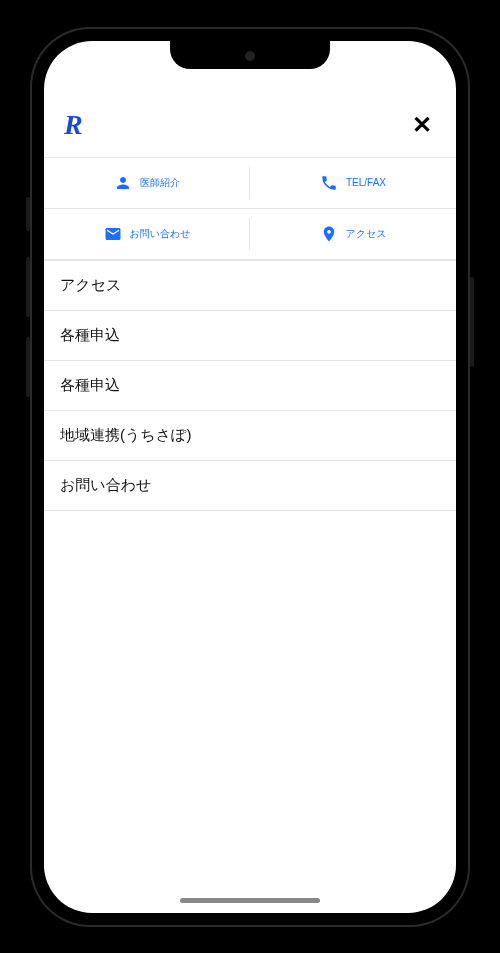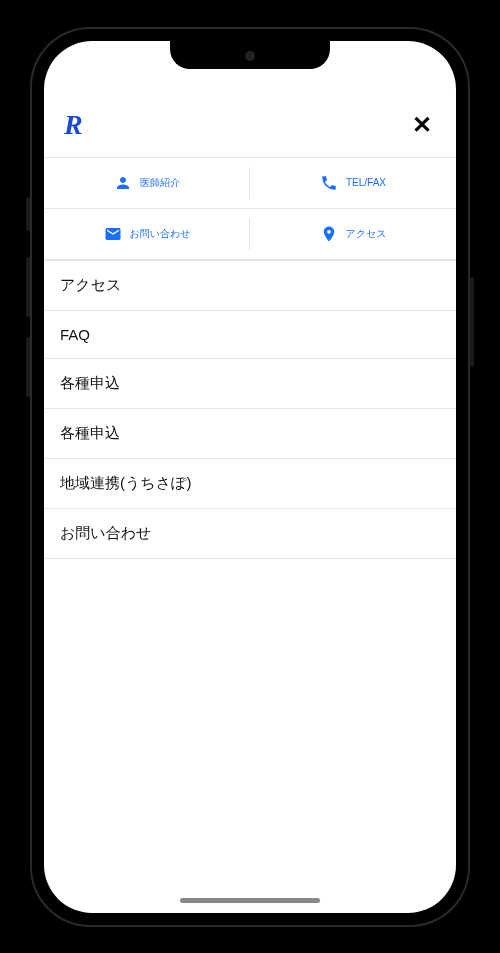--- a/index.html
+++ b/index.html
@@ -221,23 +221,20 @@
             </svg>
           <span>アクセス</span>
         </div>
       </div>
 
       <div class="menu-list">
         <div class="menu-item">
           <span>アクセス</span>
         </div>
         <div class="menu-item">
-          <span>FAQ</span>
-        </div>
-        <div class="menu-item">
           <span>各種申込</span>
         </div>
         <div class="menu-item">
           <span>各種申込</span>
         </div>
         <div class="menu-item">
           <span>地域連携(うちさぽ)</span>
         </div>
         <div class="menu-item">
           <span>お問い合わせ</span>

